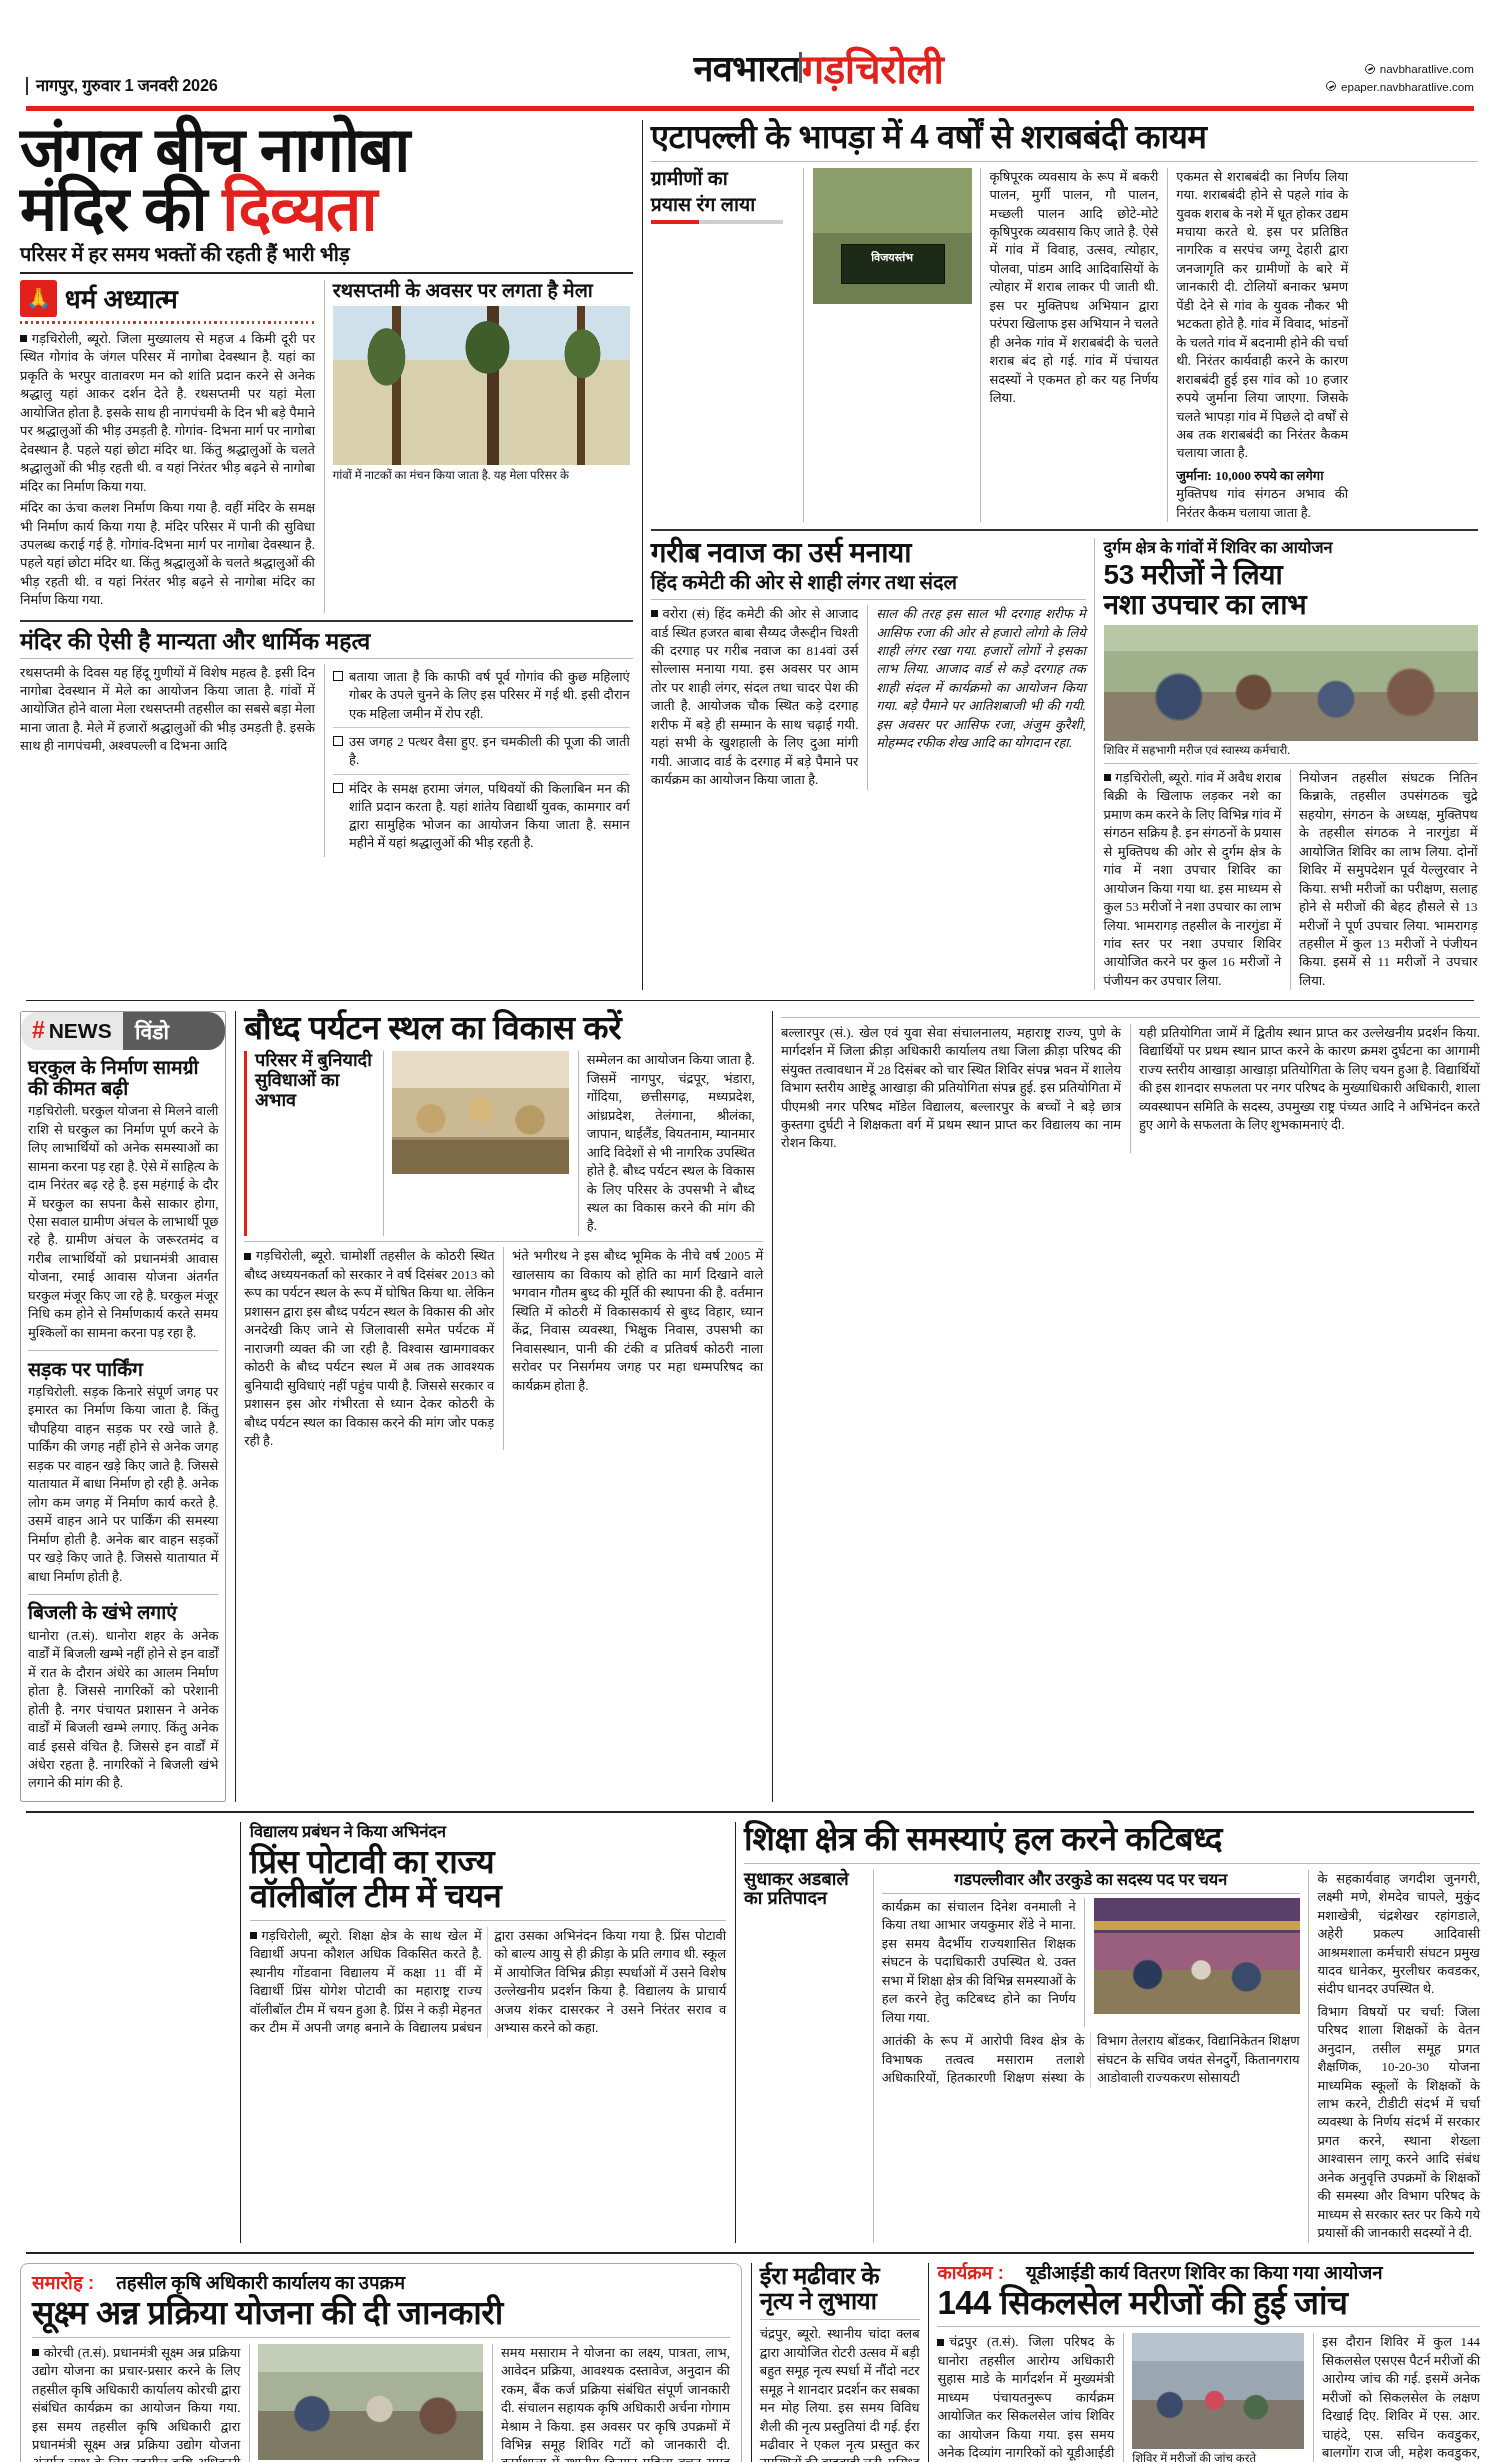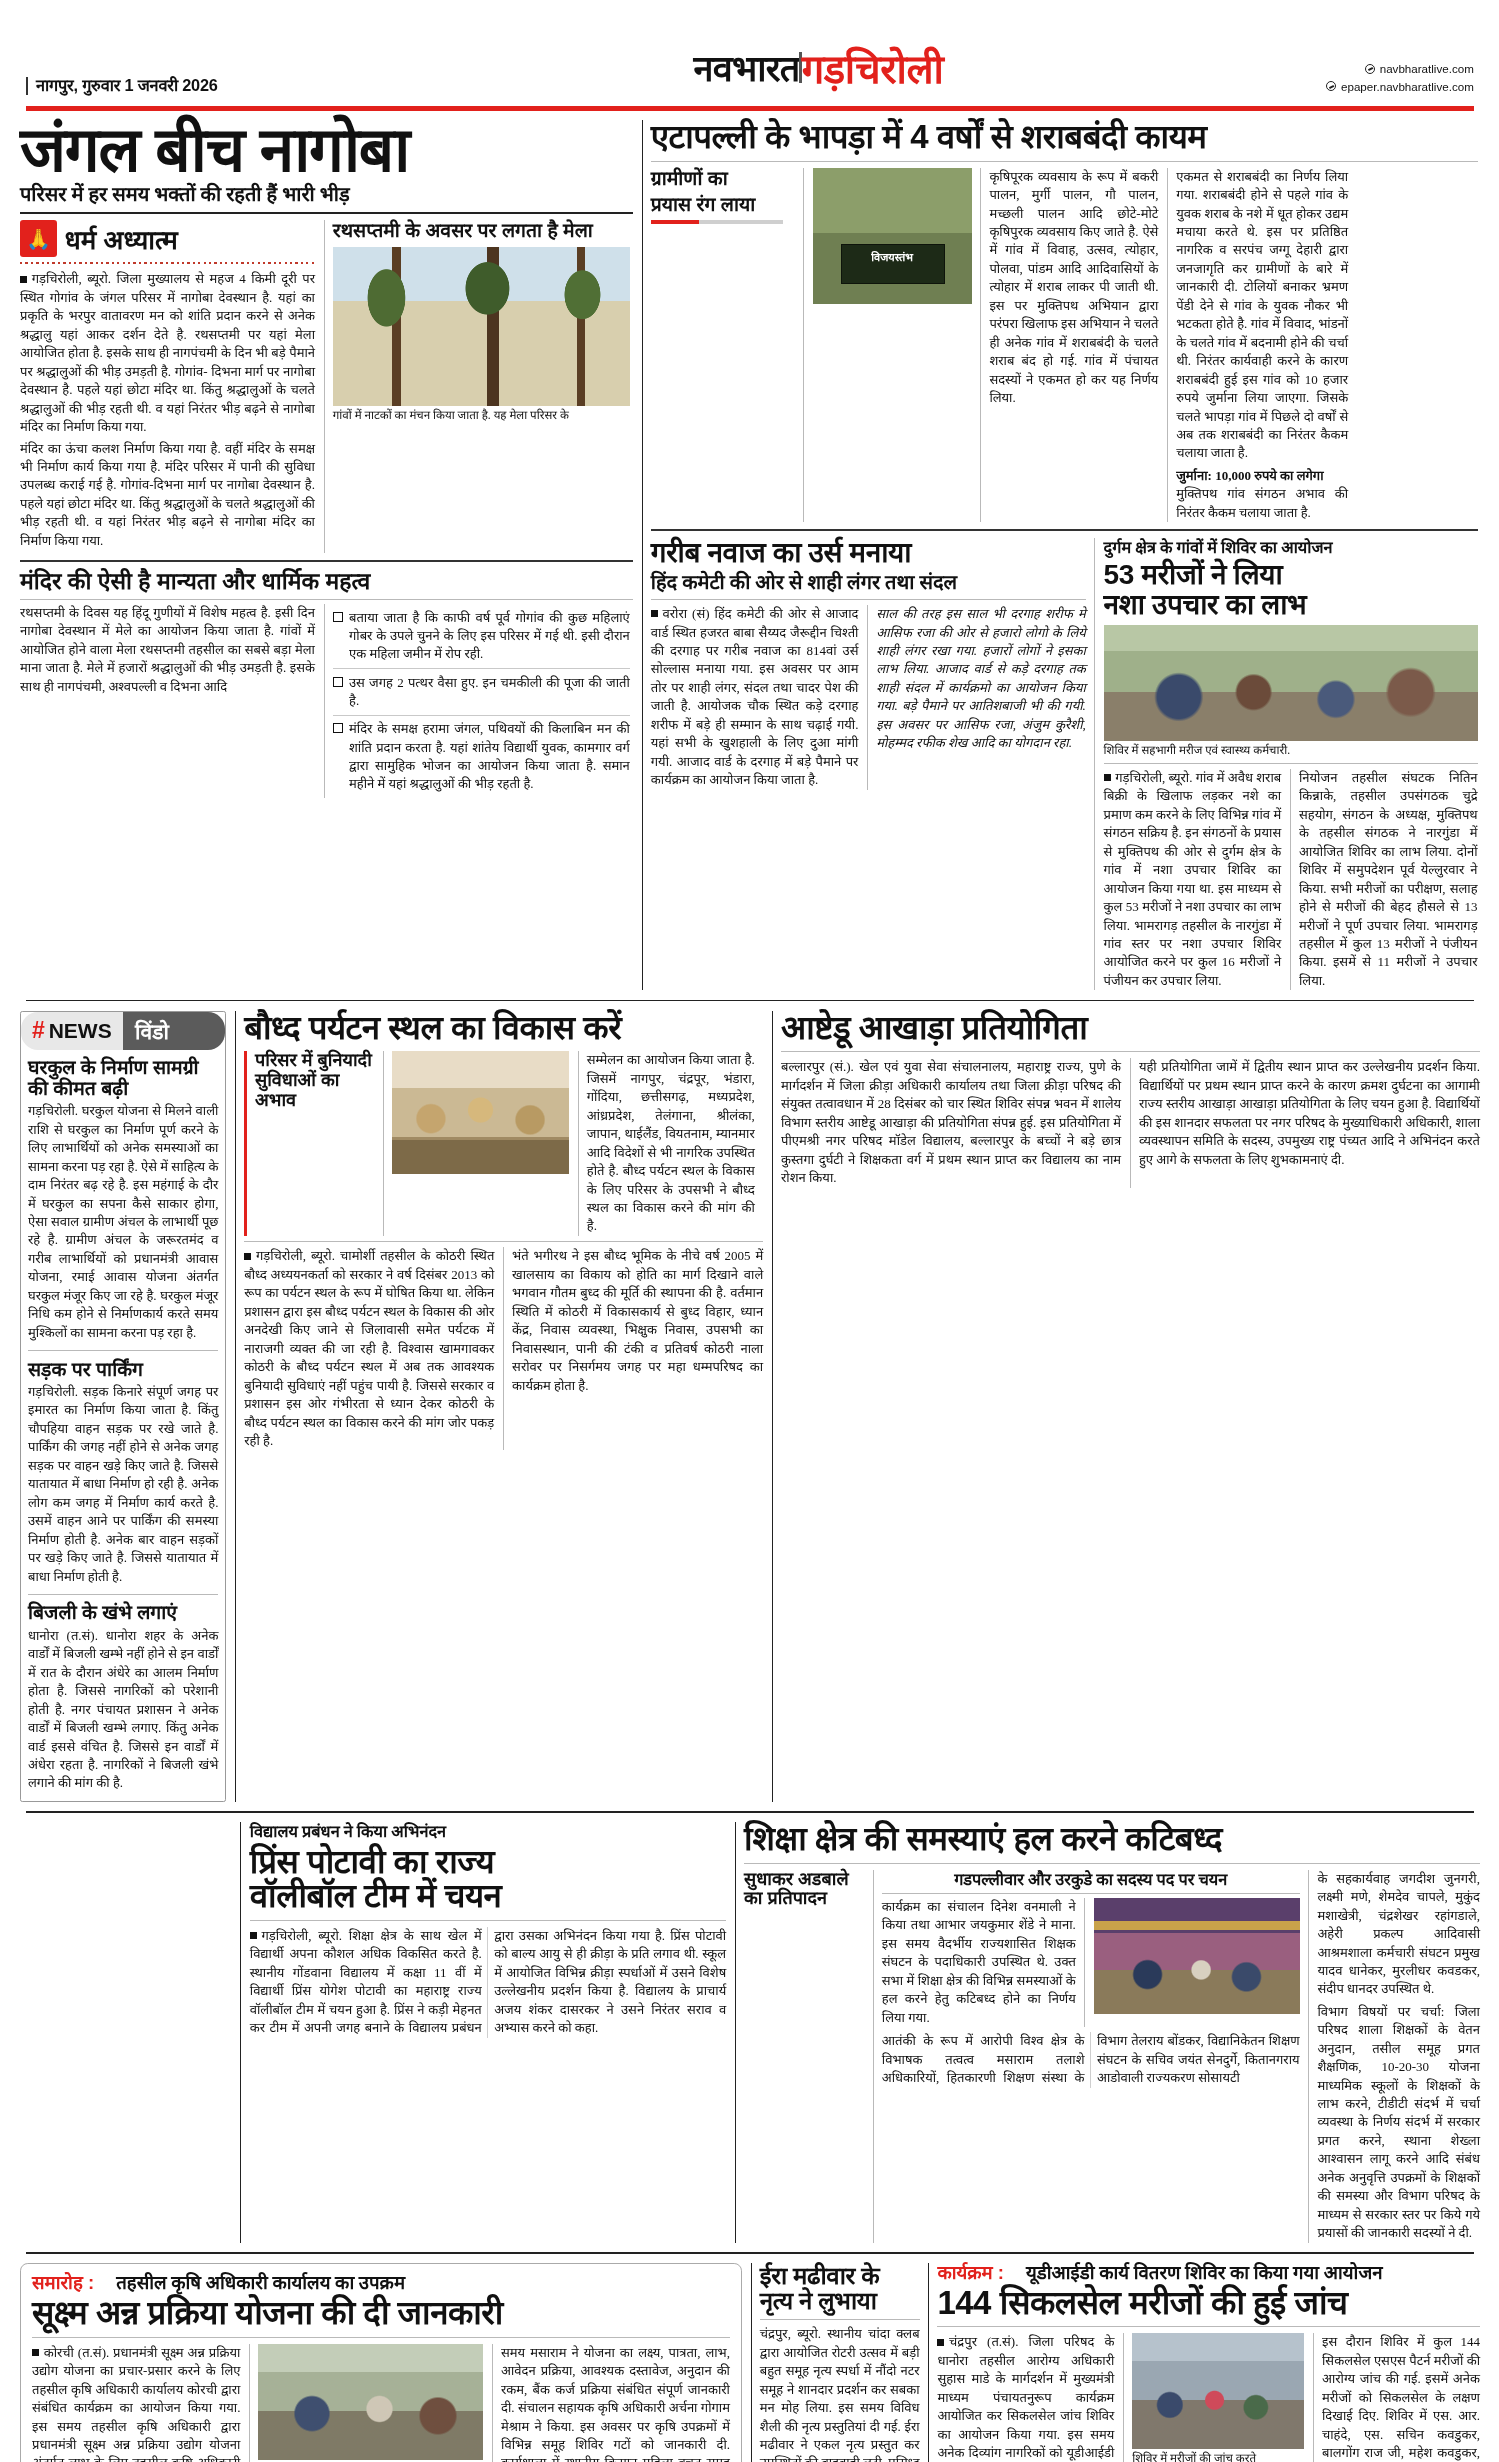--- a/index.html
+++ b/index.html
@@ -152,20 +152,23 @@
           <span>epaper.navbharatlive.com</span>
         </div>
     </div>
   </div>
   <div class="redrule"></div>
 
   <div class="cols" style="margin-top:9.3px;">
 
     <div style="width:613px;">
       <div class="hl-xxl">जंगल बीच नागोबा</div>
+      <div class="hl-xxl">
+        <span>मंदिर की </span><span class="red">दिव्यता</span>
+      </div>
       <div class="subhead" style="margin-top:3.9px;">परिसर में हर समय भक्तों की रहती हैं भारी भीड़</div>
       <div class="thinrule" style="margin:6.2px 0;"></div>
 
       <div class="cols">
         <div style="width:295px;">
           <div class="dharma-badge">
             <div class="dharma-ico">🙏</div>
             <div class="dharma-text">धर्म अध्यात्म</div>
           </div>
           <div class="dotline"></div>
@@ -337,21 +340,20 @@
         <div class="vline"></div>
         <div style="width:256px;">
           <div class="body">भंते भगीरथ ने इस बौध्द भूमिक के नीचे वर्ष 2005 में खालसाय का विकाय को होति का मार्ग दिखाने वाले भगवान गौतम बुध्द की मूर्ति की स्थापना की है. वर्तमान स्थिति में कोठरी में विकासकार्य से बुध्द विहार, ध्यान केंद्र, निवास व्यवस्था, भिक्षुक निवास, उपसभी का निवासस्थान, पानी की टंकी व प्रतिवर्ष कोठरी नाला सरोवर पर निसर्गमय जगह पर महा धम्मपरिषद का कार्यक्रम होता है.</div>
         </div>
       </div>
     </div>
 
     <div class="vline" style="background:#222;"></div>
 
     <div style="width:699px;">
-      <div class="hl-xl">आष्टेडू आखाड़ा प्रतियोगिता</div>
       <div class="hline" style="margin:6.2px 0;"></div>
       <div class="cols">
         <div style="width:344px;">
           <div class="body">बल्लारपुर (सं.). खेल एवं युवा सेवा संचालनालय, महाराष्ट्र राज्य, पुणे के मार्गदर्शन में जिला क्रीड़ा अधिकारी कार्यालय तथा जिला क्रीड़ा परिषद की संयुक्त तत्वावधान में 28 दिसंबर को चार स्थित शिविर संपन्न भवन में शालेय विभाग स्तरीय आष्टेडू आखाड़ा की प्रतियोगिता संपन्न हुई. इस प्रतियोगिता में पीएमश्री नगर परिषद मॉडेल विद्यालय, बल्लारपुर के बच्चों ने बड़े छात्र कुस्तगा दुर्घटी ने शिक्षकता वर्ग में प्रथम स्थान प्राप्त कर विद्यालय का नाम रोशन किया.</div>
         </div>
         <div class="vline"></div>
         <div style="width:345px;">
           <div class="body">यही प्रतियोगिता जामें में द्वितीय स्थान प्राप्त कर उल्लेखनीय प्रदर्शन किया. विद्यार्थियों पर प्रथम स्थान प्राप्त करने के कारण क्रमश दुर्घटना का आगामी राज्य स्तरीय आखाड़ा आखाड़ा प्रतियोगिता के लिए चयन हुआ है. विद्यार्थियों की इस शानदार सफलता पर नगर परिषद के मुख्याधिकारी अधिकारी, शाला व्यवस्थापन समिति के सदस्य, उपमुख्य राष्ट्र पंच्यत आदि ने अभिनंदन करते हुए आगे के सफलता के लिए शुभकामनाएं दी.</div>
         </div>
       </div>

